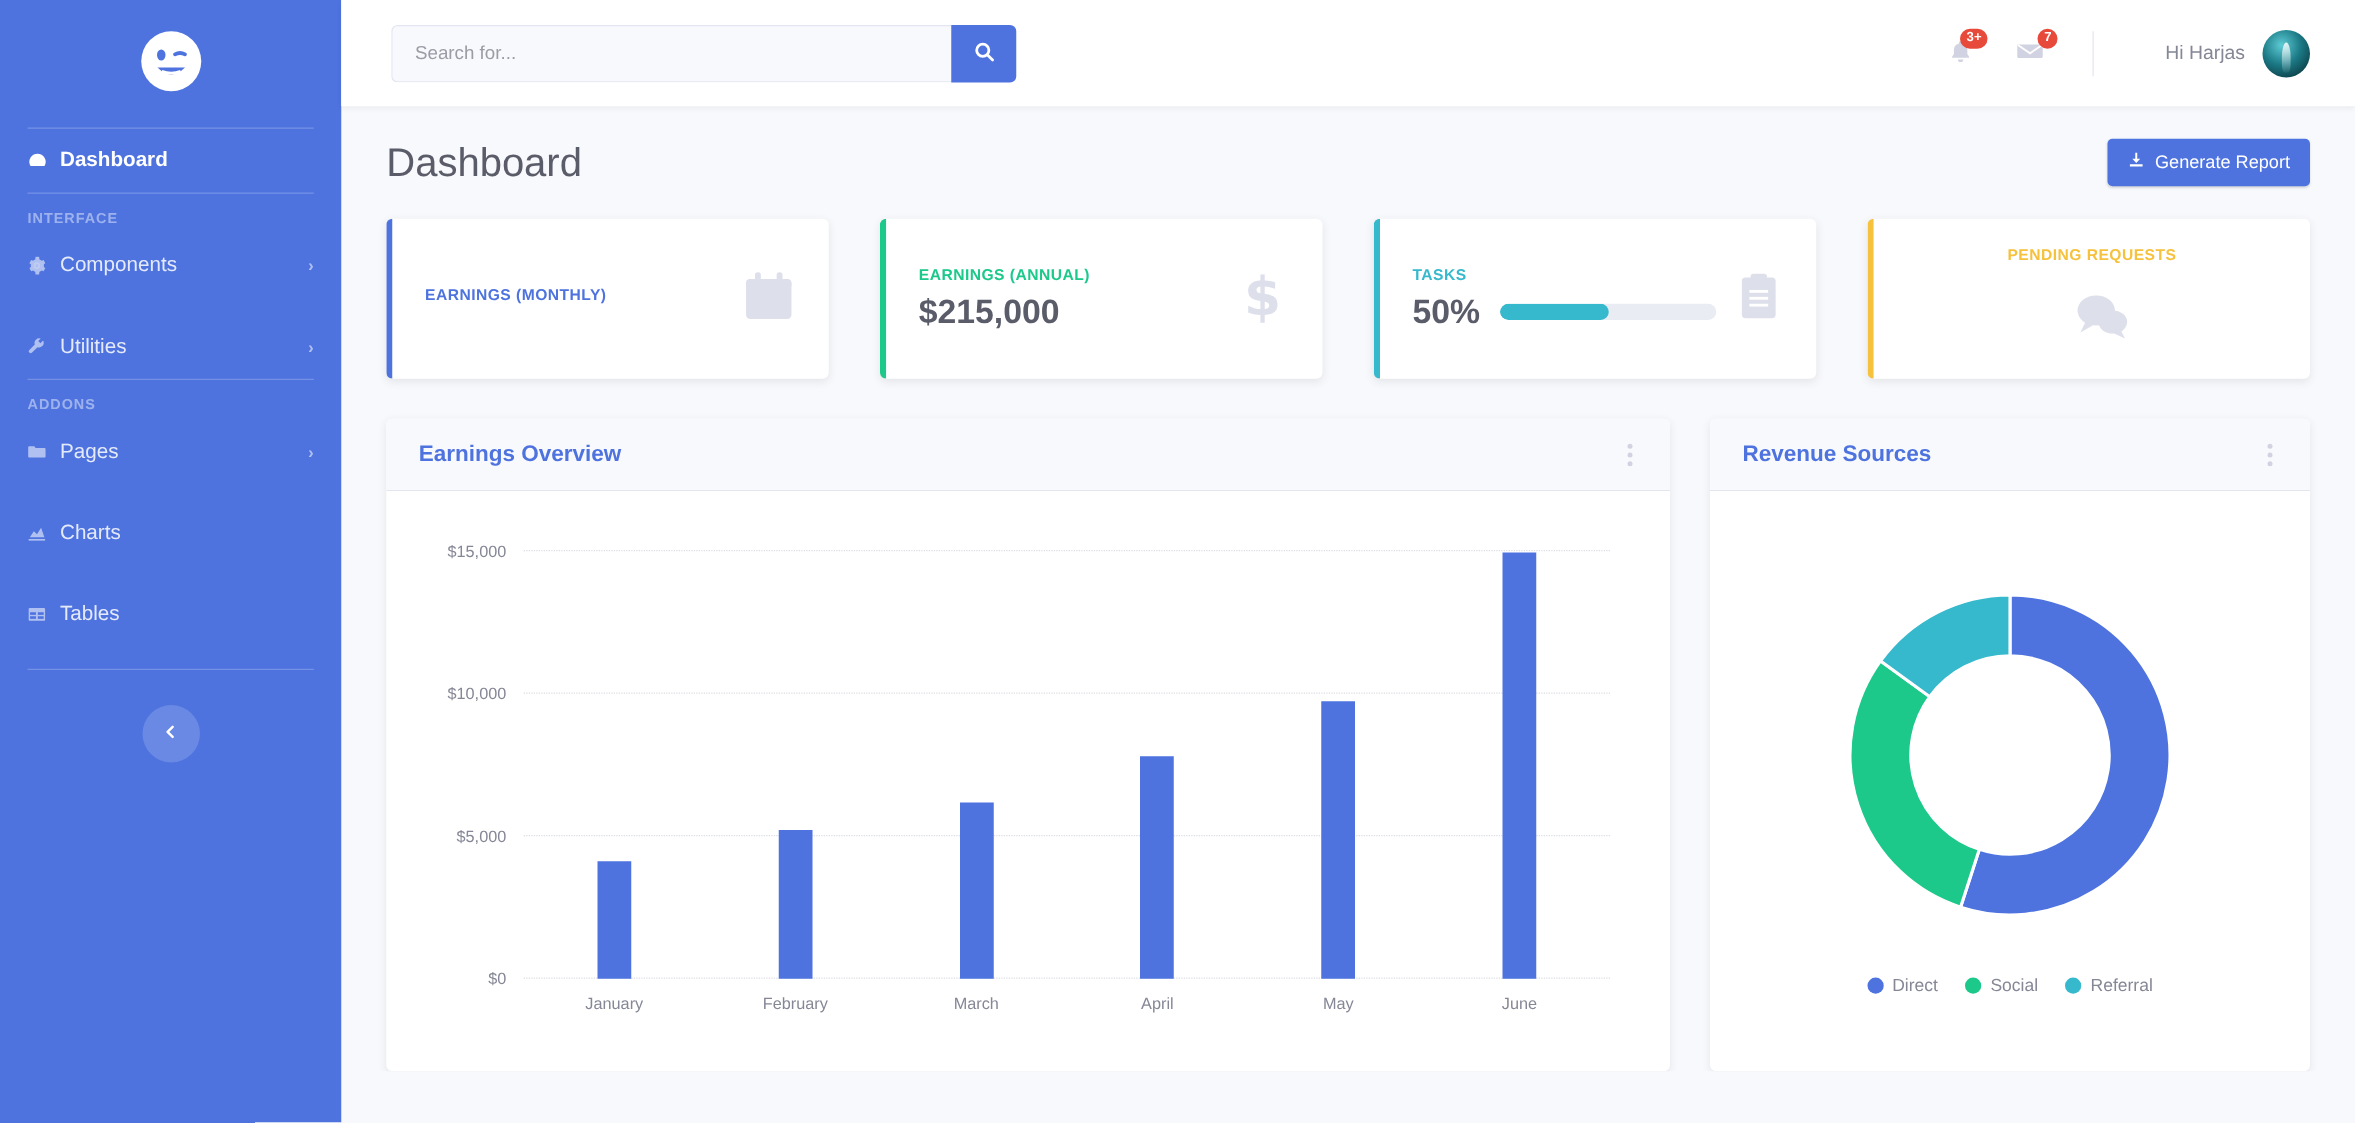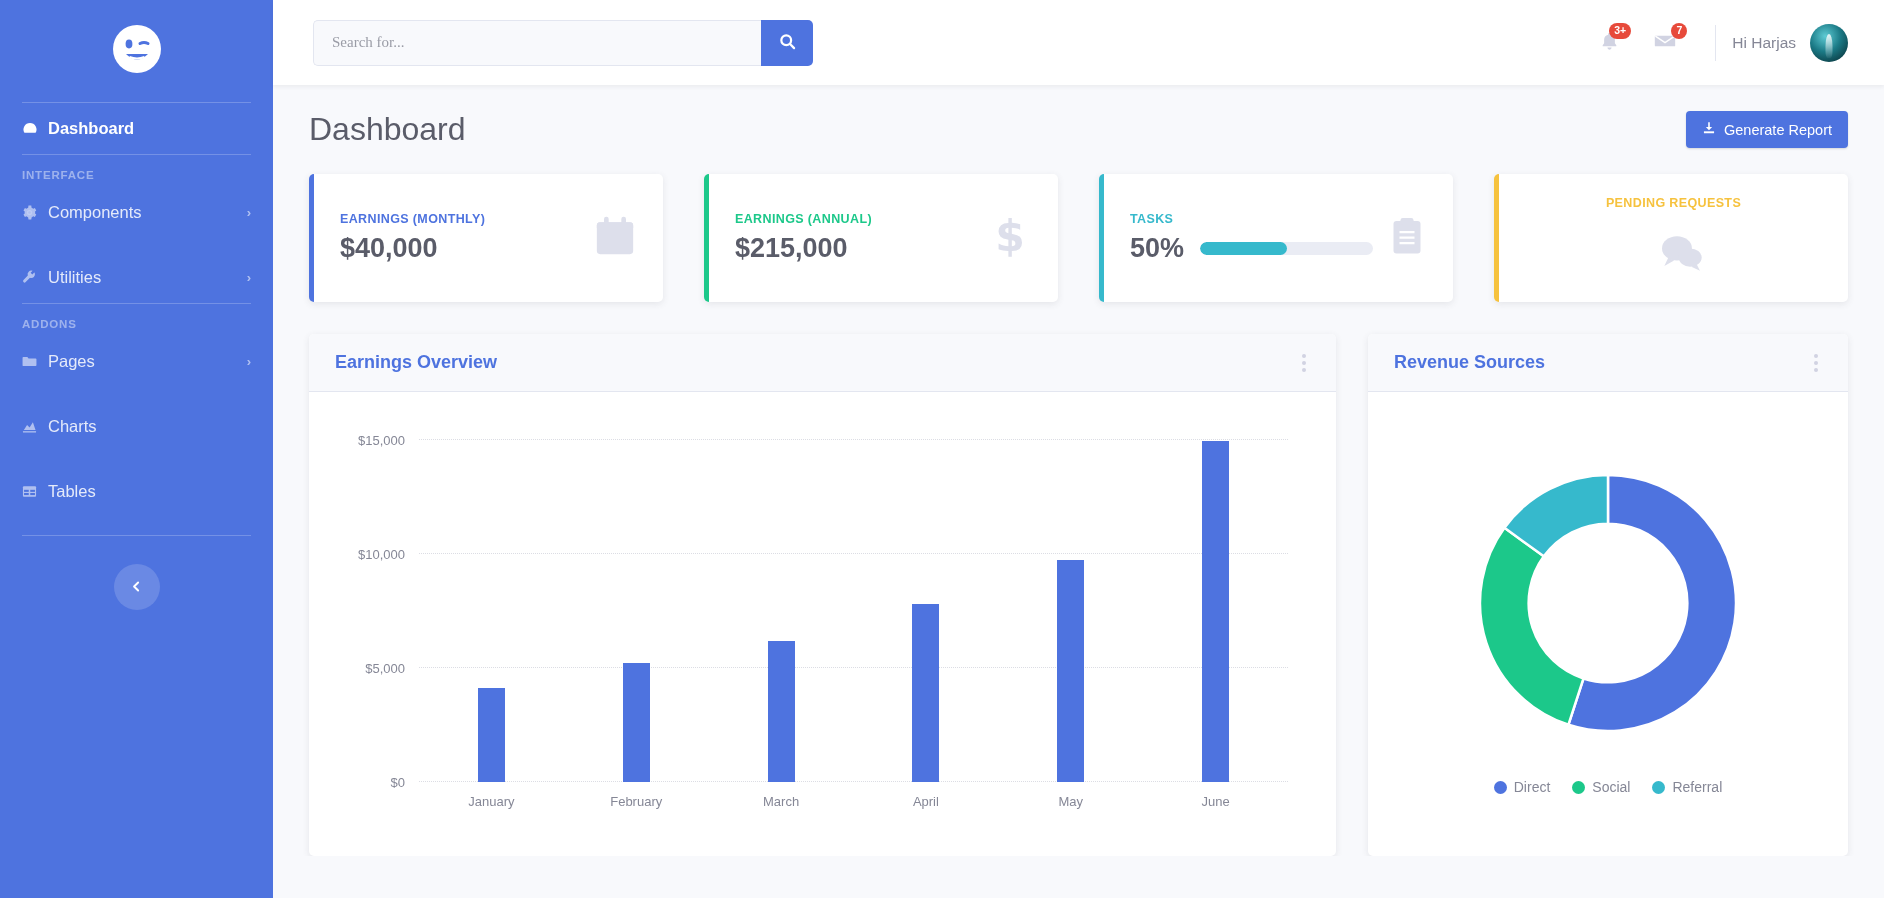--- a/index.html
+++ b/index.html
@@ -86,21 +86,21 @@
     box-shadow: 0 2px 4px rgba(58,59,69,.07);
     flex: 0 0 85px;
     position: relative; z-index: 5;
   }
   .search-form { display: flex; width: 500px; height: 46px; }
   .search-input {
     flex: 1; border: 1px solid #e3e6f0; border-right: none;
     background: #f8f9fc;
     border-radius: 5px 0 0 5px;
     padding: 0 18px; font-size: 15px; color: #6e707e;
-    font-family: Liberation Serif, serif;
+    font-family: Liberation Sans, sans-serif;
     outline: none;
   }
   .search-input::placeholder { color: #9a9ca6; }
   .search-btn {
     width: 52px; background: #4e73df; border: none;
     border-radius: 0 5px 5px 0; color: #fff;
     cursor: pointer; display: flex; align-items: center; justify-content: center;
   }
   .topbar-right { margin-left: auto; display: flex; align-items: center; }
   .topbar-icon-btn {
@@ -111,21 +111,21 @@
   }
   .badge {
     position: absolute; top: 6px; right: 6px;
     background: #e74a3b; color: #fff;
     font-size: 10.5px; font-weight: bold;
     border-radius: 9px; padding: 1px 5px 2px 5px;
     line-height: 1.25;
   }
   .topbar-sep { width: 1px; height: 36px; background: #e3e6f0; margin: 0 16px 0 22px; }
   .user-block { display: flex; align-items: center; gap: 14px; cursor: pointer; }
-  .user-name { font-size: 15.5px; color: #858796; }
+  .user-name { font-size: 15.5px; color: #858796; margin-left: 41px; }
   .avatar {
     width: 38px; height: 38px; border-radius: 50%;
     background: radial-gradient(circle at 40% 32%, #5ecbd4 0%, #1b7a86 45%, #06242b 100%);
     overflow: hidden; position: relative;
   }
   .avatar::after {
     content: ""; position: absolute; left: 50%; top: 28%;
     width: 7px; height: 62%; transform: translateX(-50%);
     background: linear-gradient(180deg, rgba(255,255,255,.85), rgba(255,255,255,.05));
     border-radius: 50% 50% 30% 30%;
@@ -417,23 +417,20 @@
           </span>
           <span>Generate Report</span>
         </button>
       </div>
 
       <section class="stat-row">
 
         <div class="stat-card c-primary">
           <div class="stat-body">
             <div class="stat-label">Earnings (Monthly)</div>
-            <div class="stat-value-row">
-              <div class="stat-value">$40,000</div>
-            </div>
           </div>
           <span class="stat-icon">
             <svg width="44" height="44" viewBox="0 0 16 16" fill="currentColor">
               <rect x="1.4" y="3" width="13.2" height="11.6" rx="1.2"></rect>
               <rect x="1.4" y="3" width="13.2" height="3" rx="1.2"></rect>
               <rect x="4" y="1" width="1.7" height="3.4" rx=".8"></rect>
               <rect x="10.3" y="1" width="1.7" height="3.4" rx=".8"></rect>
             </svg>
           </span>
         </div>

